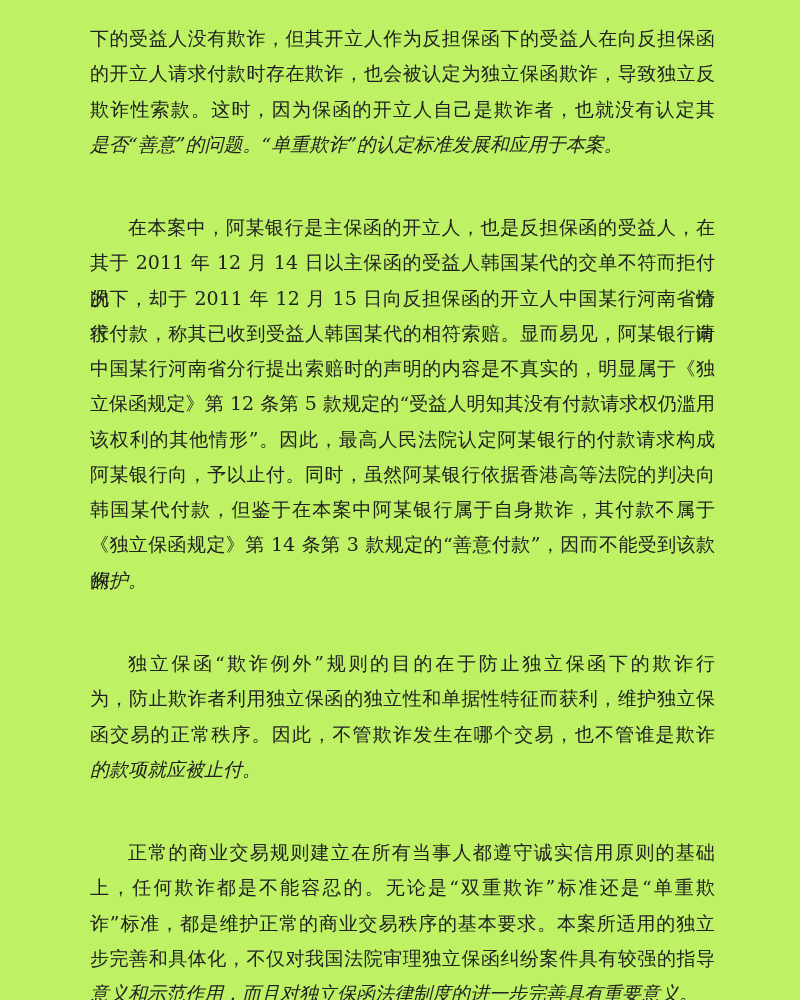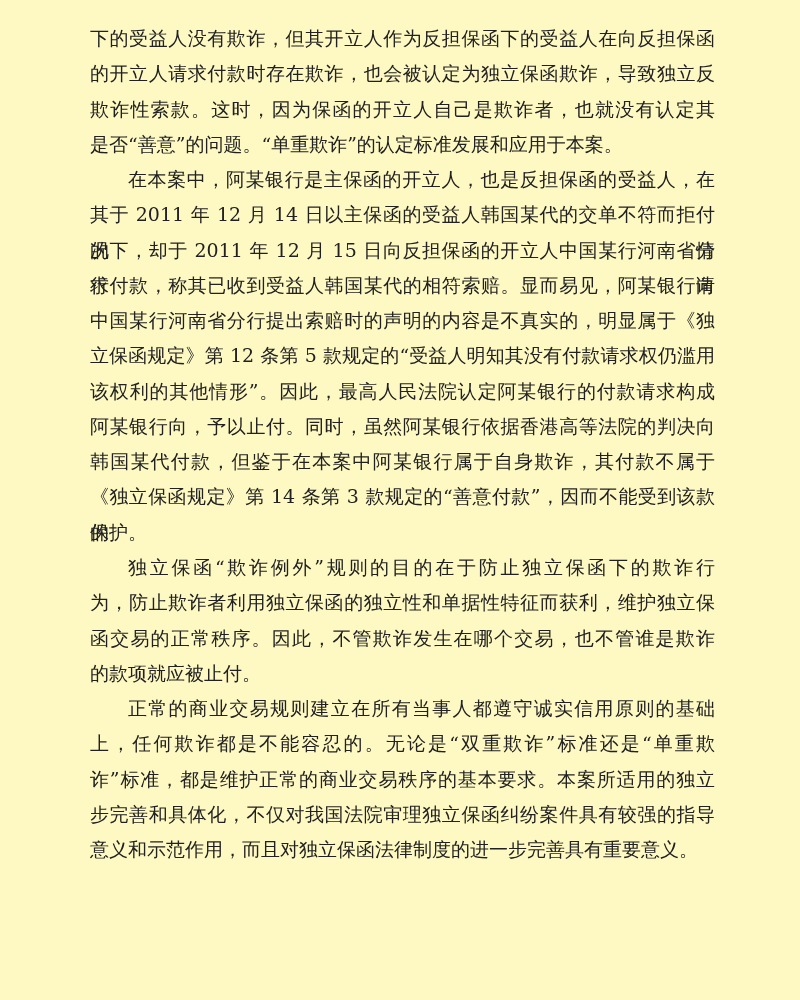--- a/index.html
+++ b/index.html
@@ -27,29 +27,31 @@
     padding: 0;
   }
   .line {
     height: 35.27px;
     line-height: 35.27px;
     text-align: justify;
     text-align-last: justify;
   }
   .line.indent {
     text-indent: 2em;
+    margin-top: 48px;
   }
   .line.last {
     text-align-last: left;
+    font-style: italic;
   }
 </style>
 </head>
 <body>
 
-<div class="page" style="background: #fef9c3;">
+<div class="page" style="background: #bef264;">
   <div class="doc" style="color: rgb(33, 33, 33);">
       <div class="paragraph">
         <div class="line">下的受益人没有欺诈，但其开立人作为反担保函下的受益人在向反担保函</div>
         <div class="line">的开立人请求付款时存在欺诈，也会被认定为独立保函欺诈，导致独立反</div>
         <div class="line">欺诈性索款。这时，因为保函的开立人自己是欺诈者，也就没有认定其</div>
         <div class="line last">是否“善意”的问题。“单重欺诈”的认定标准发展和应用于本案。</div>
       </div>
       <div class="paragraph">
         <div class="line indent">在本案中，阿某银行是主保函的开立人，也是反担保函的受益人，在</div>
         <div class="line">其于 2011 年 12 月 14 日以主保函的受益人韩国某代的交单不符而拒付的情</div>

